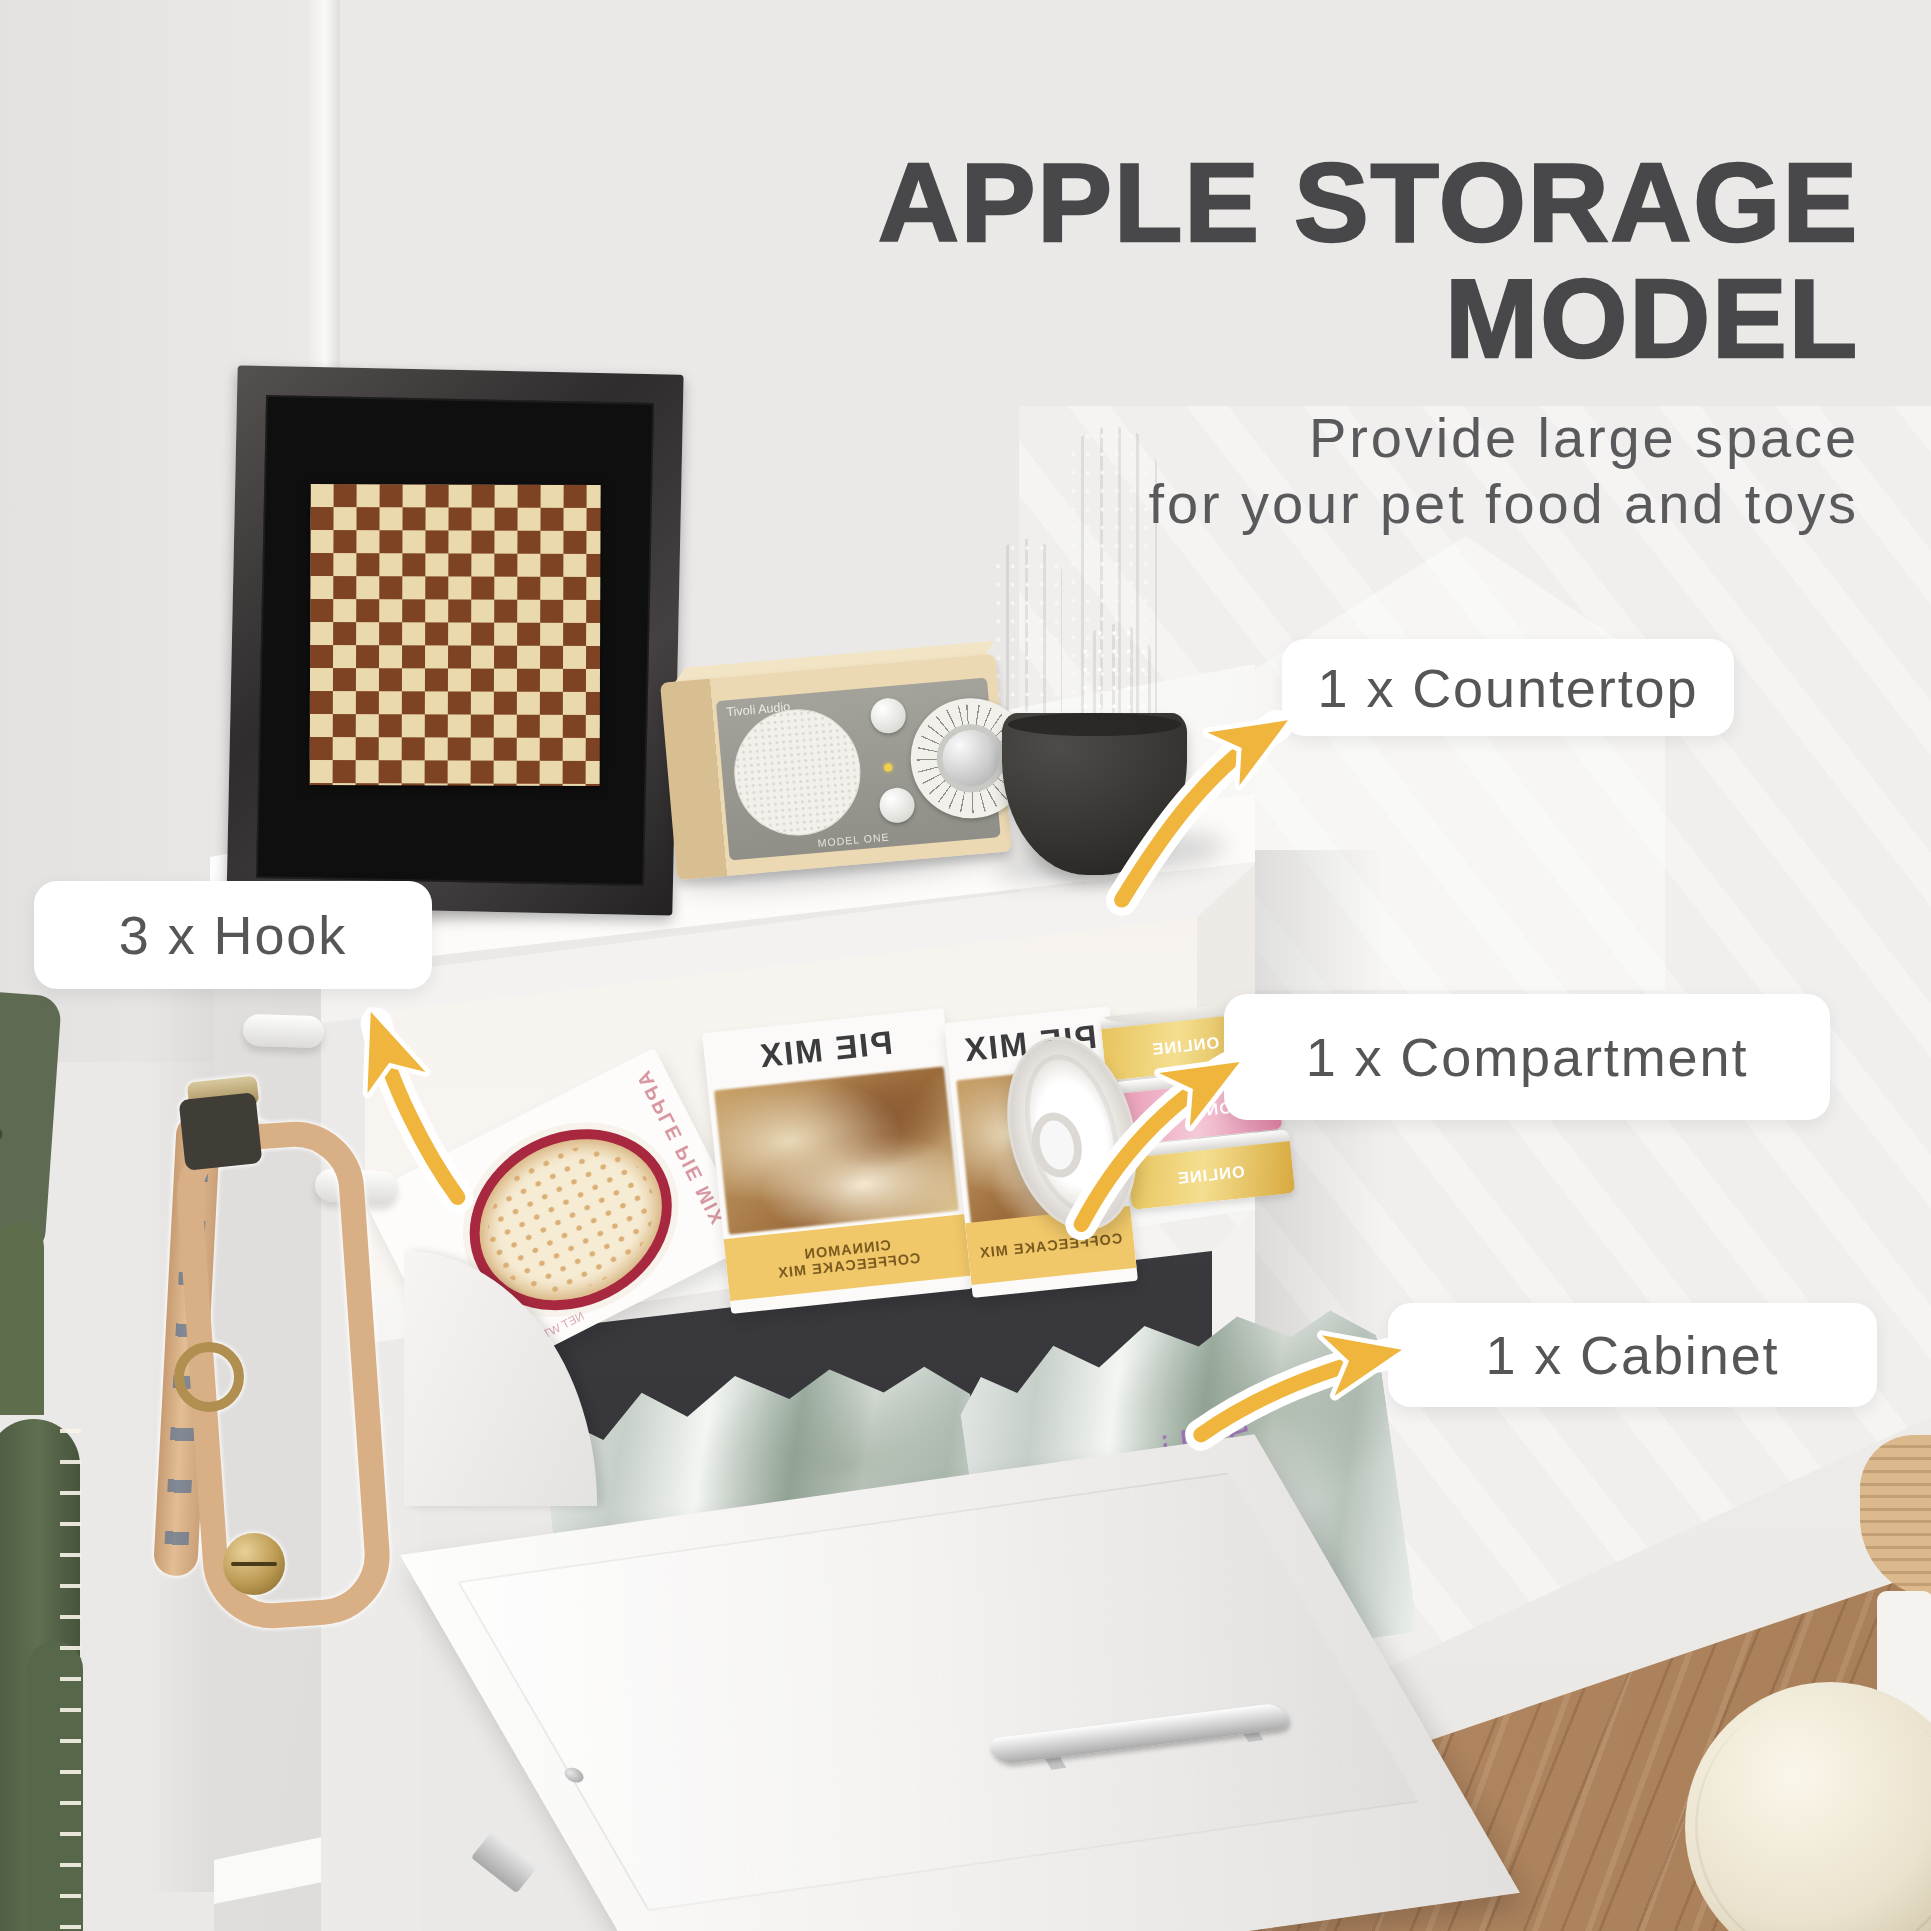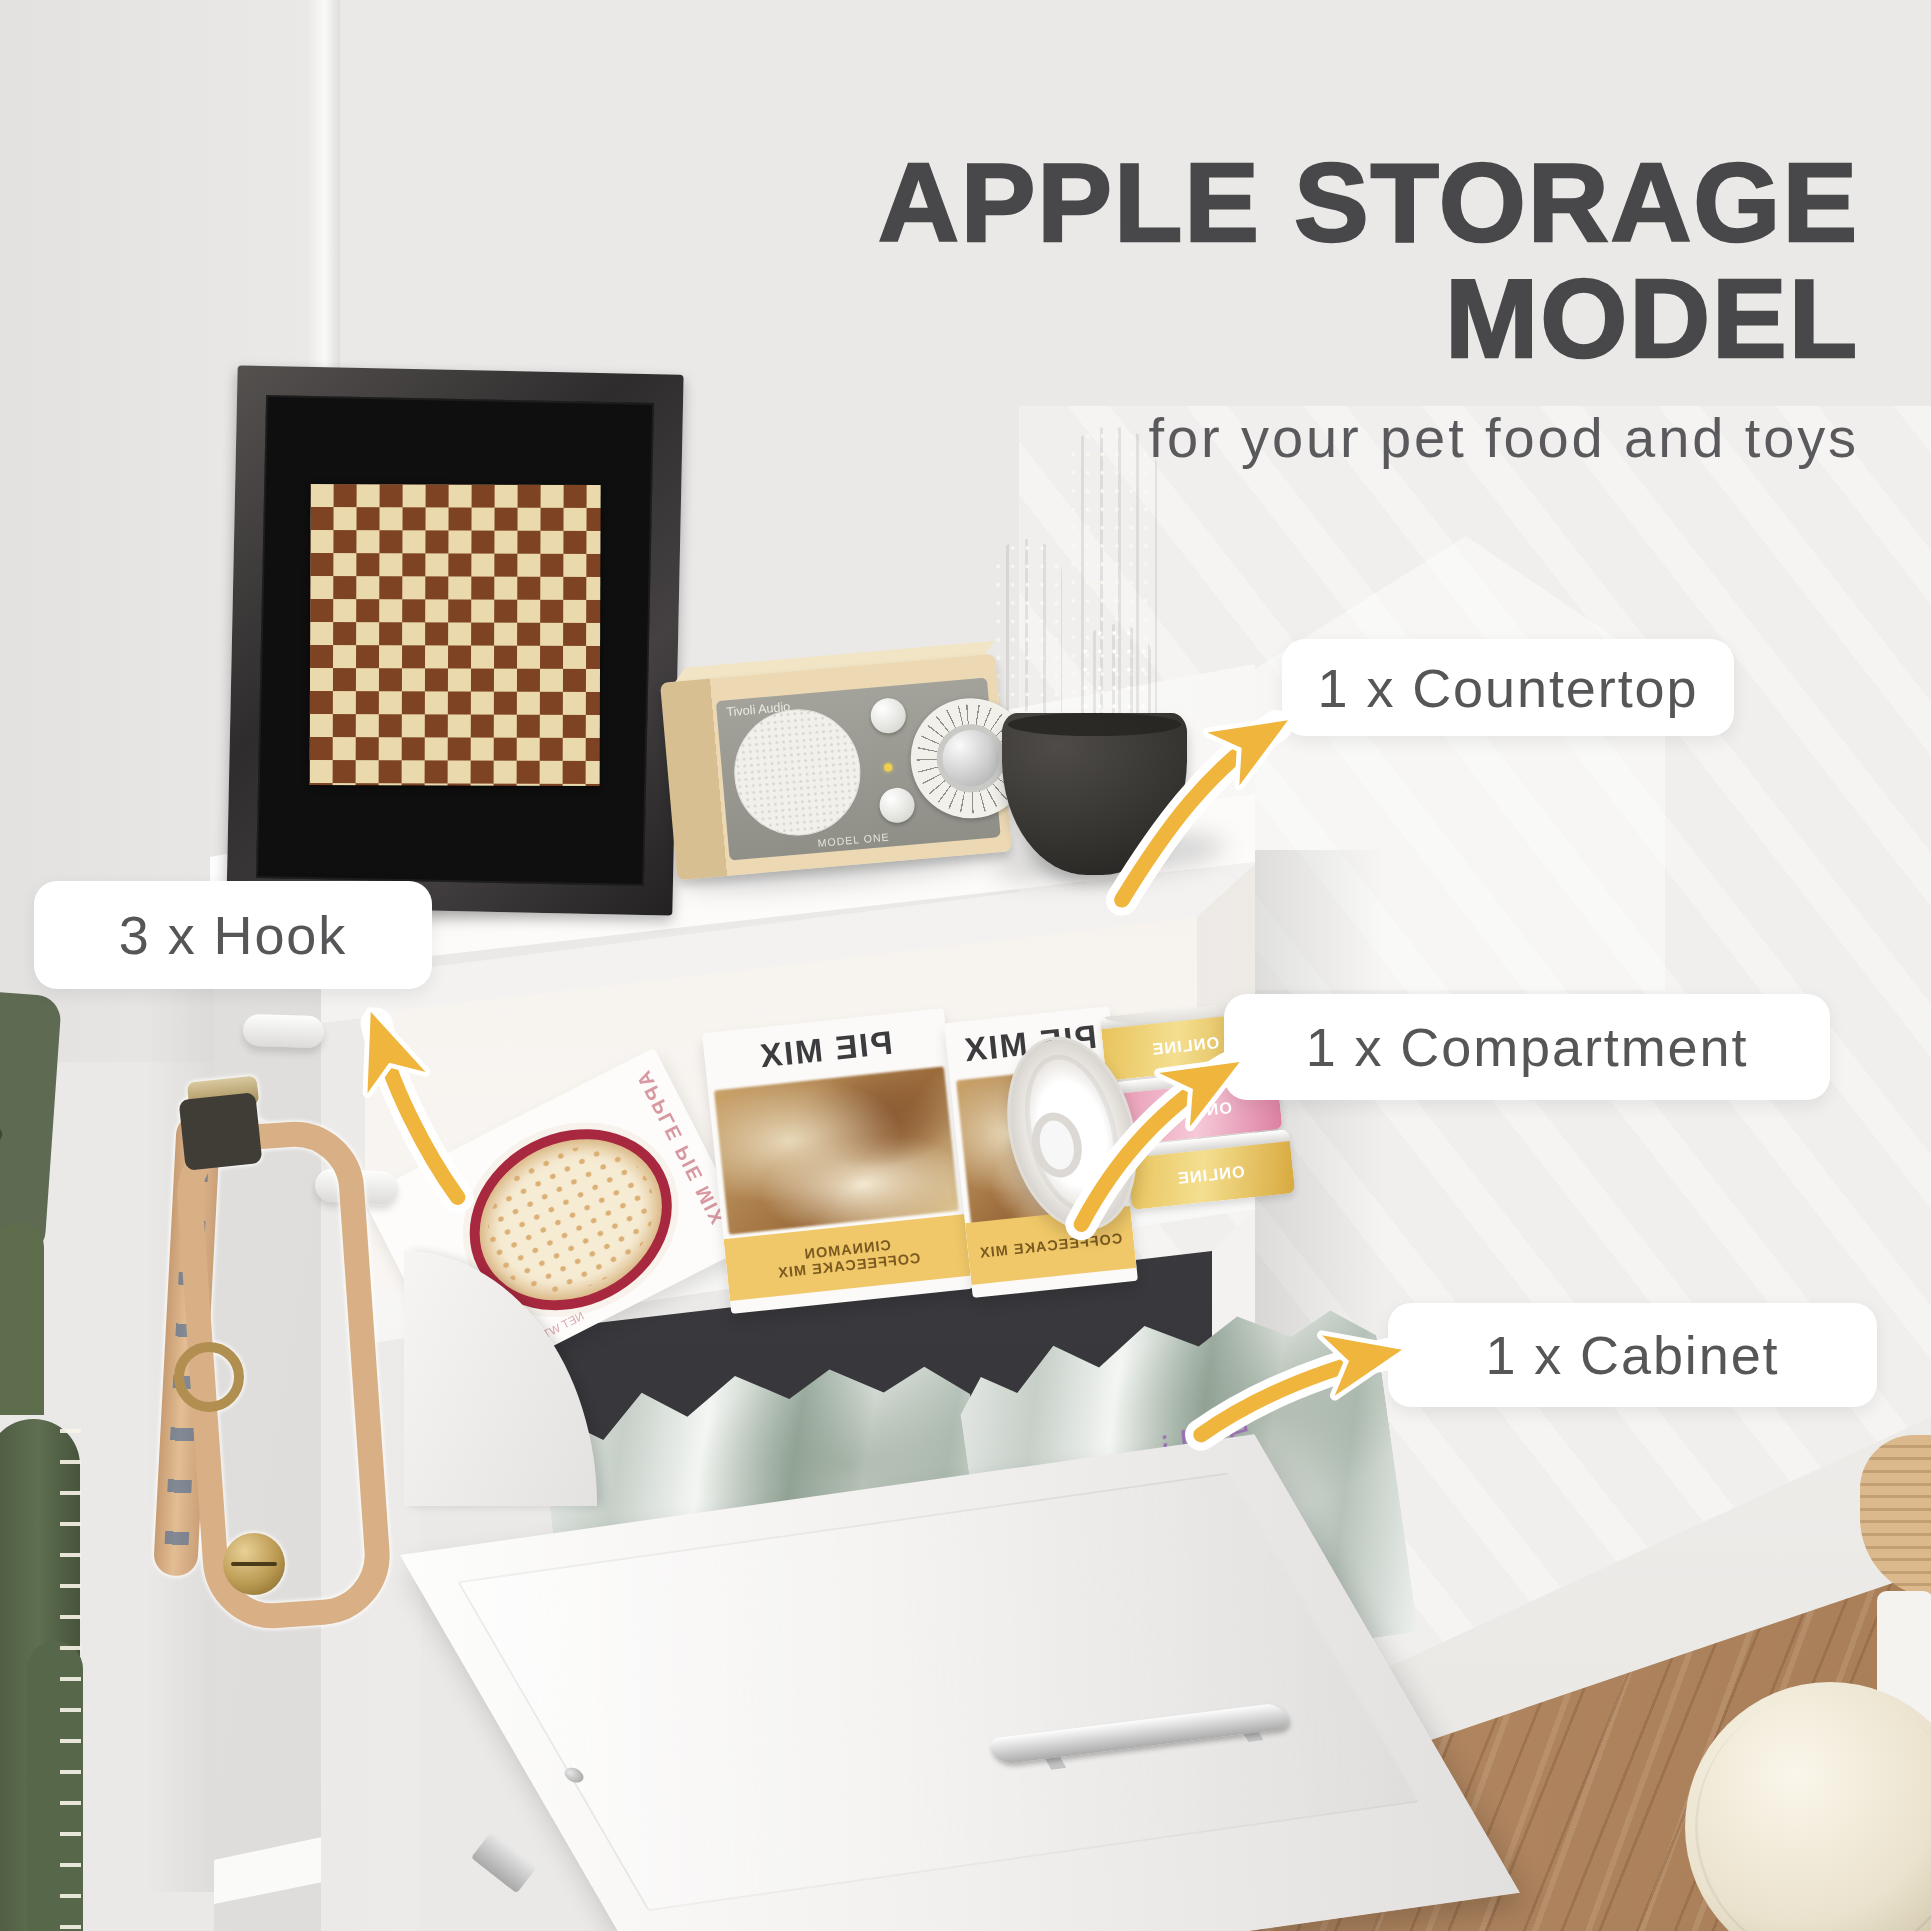--- a/index.html
+++ b/index.html
@@ -217,21 +217,21 @@
   
   .title-block{right:72px;top:145px;width:1062px;text-align:right;color:var(--title-text,#48484A);}
   .title-line{font-size:112px;font-weight:bold;letter-spacing:1.9px;line-height:1.04;
     -webkit-text-stroke:2.4px var(--title-text,#48484A);}
   .subtitle{margin-top:27px;font-size:56px;line-height:1.18;letter-spacing:2.9px;color:#5a5a5c;}
   .pill{position:absolute;background:var(--pill-bg,#fff);border-radius:23px;display:flex;align-items:center;
     justify-content:center;color:var(--callout-text,#565658);letter-spacing:1.9px;
     box-shadow:0 5.8px 17.4px rgba(0,0,0,.07);font-size:54px;}
   .pill-hook{left:34px;top:881px;width:398px;height:108px;}
   .pill-countertop{left:1282px;top:639px;width:452px;height:97px;}
-  .pill-compartment{left:1224px;top:994px;width:606px;height:106px;}
+  .pill-compartment{left:1224px;top:994px;width:606px;height:126px;}
   .pill-cabinet{left:1388px;top:1303px;width:489px;height:104px;}
 
   .arrows{position:absolute;left:0;top:0;z-index:60;pointer-events:none;}
   .casing{fill:none;stroke:#ffffff;stroke-width:33;stroke-linecap:round;}
   .gold{fill:none;stroke:var(--arrow-gold,#EFB53C);stroke-width:16;stroke-linecap:round;}
   .dart{fill:var(--arrow-gold,#EFB53C);stroke:#ffffff;stroke-width:10;stroke-linejoin:round;paint-order:stroke;}
 
   
   .z1{z-index:1}.z2{z-index:2}.z3{z-index:3}.z4{z-index:4}.z5{z-index:5}.z6{z-index:6}
   .z7{z-index:7}.z8{z-index:8}.z9{z-index:9}.z10{z-index:10}.z40{z-index:40}.z55{z-index:55}
@@ -380,20 +380,21 @@
   <div class="abs chair-hint z10"></div>
   <div class="abs cactus-up z10"></div>
   <div class="abs cactus-big z10"></div>
   <div class="abs cactus-big2 z10"></div>
   <div class="abs cactus-spines z10"></div>
 
   <div class="abs title-block z40">
     <div class="title-line">APPLE STORAGE</div>
     <div class="title-line">MODEL</div>
     <div class="subtitle">
+      <div>Provide large space</div>
       <div>for your pet food and toys</div>
     </div>
   </div>
 
   <div class="pill pill-hook z55">
       <span>3 x Hook</span>
     </div>
   <div class="pill pill-countertop z55">
       <span>1 x Countertop</span>
     </div>

